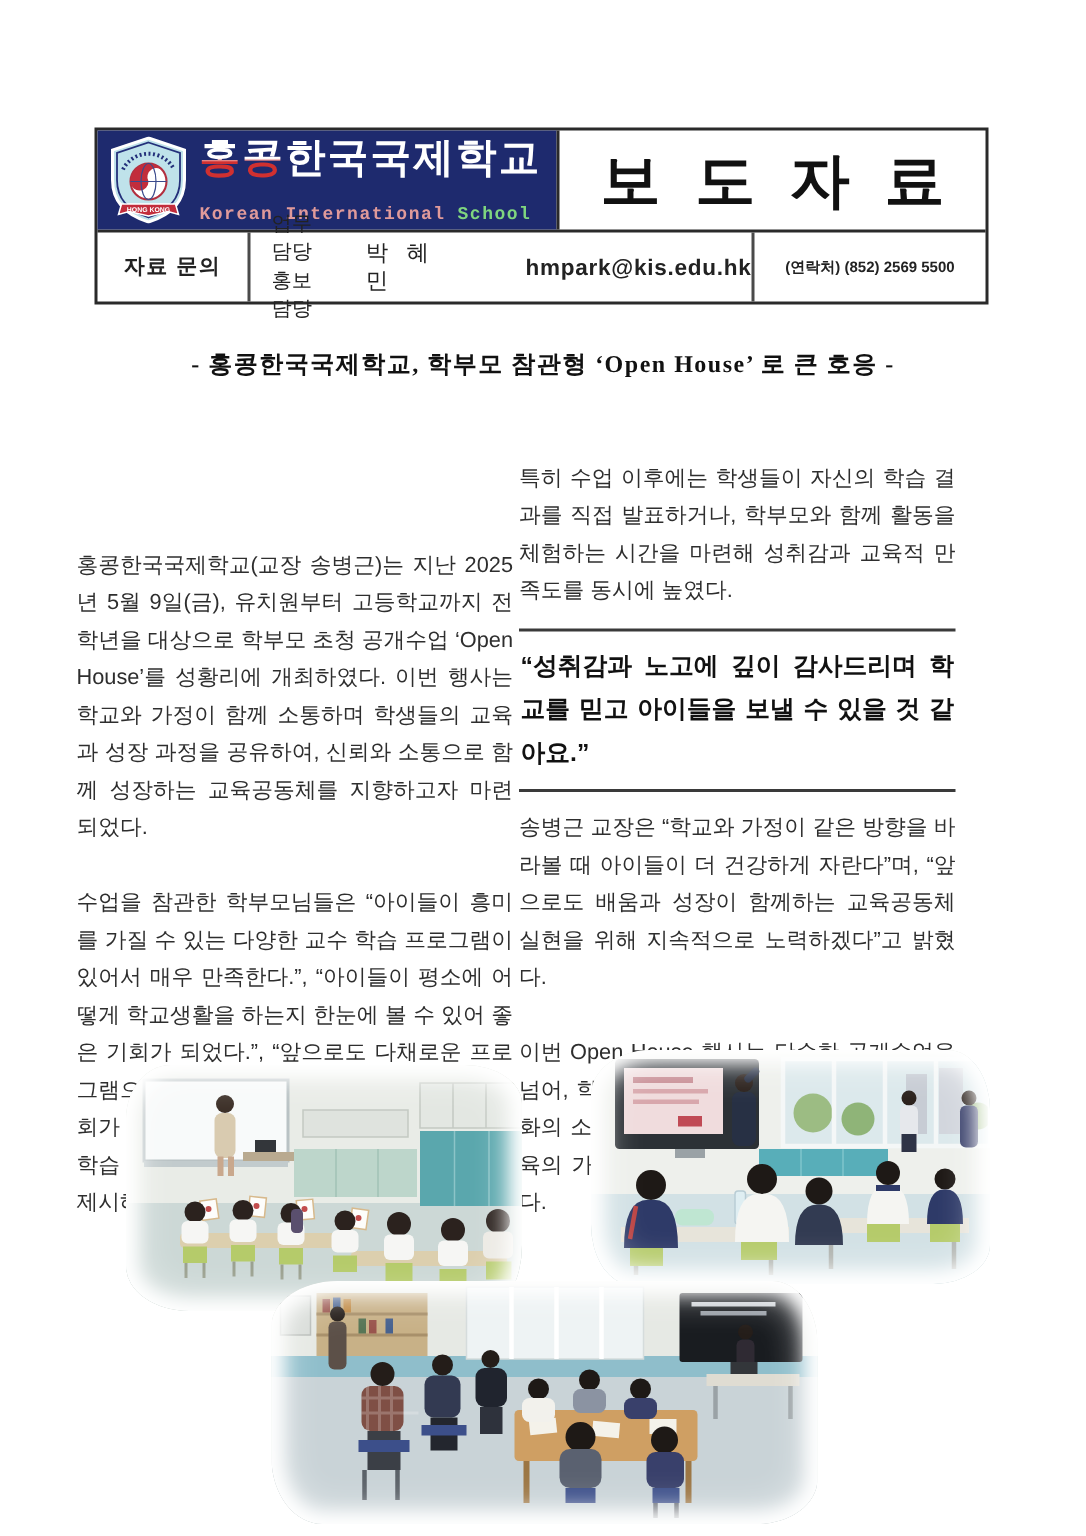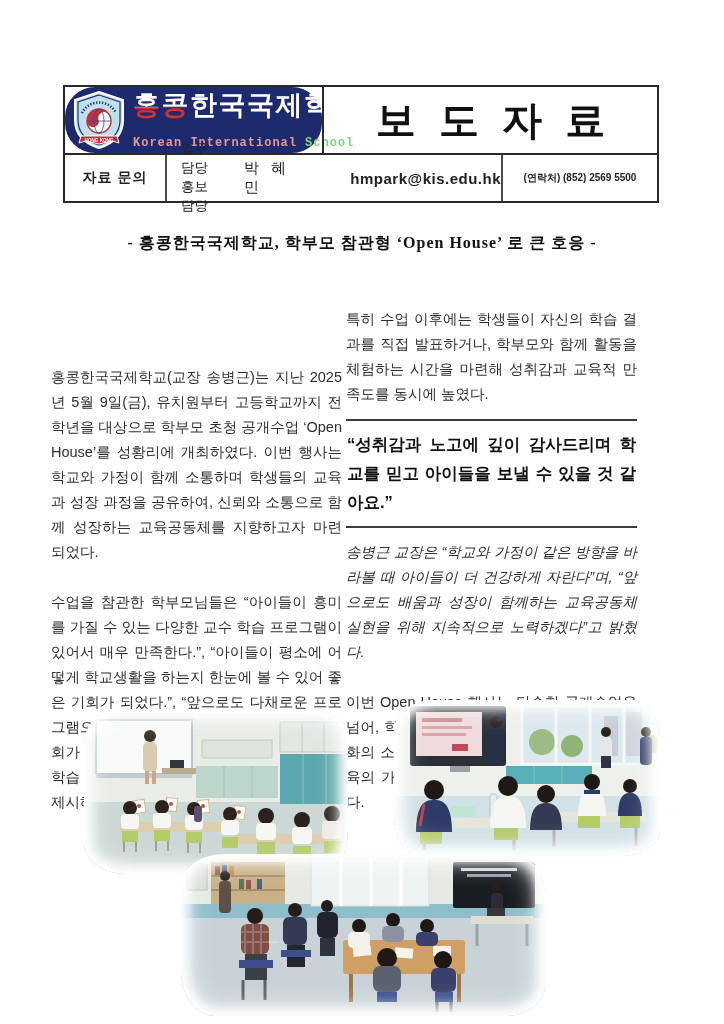--- a/index.html
+++ b/index.html
@@ -9,22 +9,22 @@
     overflow:hidden;
   }
 
   
   .header-box{
     position:absolute;left:63px;top:85px;width:596px;
     border:2px solid #2a2a2a;box-sizing:border-box;background:#fff;
   }
   .header-top{display:flex;height:66px;}
   .logo-cell{
-    background:#1e2a6e;width:257px;display:flex;align-items:center;
-    padding-left:7px;gap:7px;box-sizing:border-box;border-radius:30px;
+    background:#1e2a6e;width:306px;display:flex;align-items:center;
+    padding-left:7px;gap:7px;box-sizing:border-box;
   }
   .shield{flex:0 0 auto;}
   .name-block{display:flex;flex-direction:column;line-height:1.05;}
   .school-kr{
     font-size:27px;font-weight:bold;color:#fff;letter-spacing:1.5px;white-space:nowrap;
   }
   .school-kr .accent{
     background:linear-gradient(180deg,#ffffff 0%,#ffffff 52%,#d03030 60%,#d03030 100%);
     -webkit-background-clip:text;background-clip:text;color:transparent;
   }
@@ -123,21 +123,21 @@
 </div>
 
 <div class="columns">
   <div class="col">
     <p>홍콩한국국제학교(교장 송병근)는 지난 2025년 5월 9일(금), 유치원부터 고등학교까지 전 학년을 대상으로 학부모 초청 공개수업 ‘Open House’를 성황리에 개최하였다. 이번 행사는 학교와 가정이 함께 소통하며 학생들의 교육과 성장 과정을 공유하여, 신뢰와 소통으로 함께 성장하는 교육공동체를 지향하고자 마련되었다.</p>
     <p>수업을 참관한 학부모님들은 “아이들이 흥미를 가질 수 있는 다양한 교수 학습 프로그램이 있어서 매우 만족한다.”, “아이들이 평소에 어떻게 학교생활을 하는지 한눈에 볼 수 있어 좋은 기회가 되었다.”, “앞으로도 다채로운 프로그램으로 아이들이 많이 경험을 할 수 있는 기회가 있으면 좋겠다”는 의견과 함께 학생들의 학습 부담 감소 등 향후 개선되어야 할 부문도 제시해 주었다.</p>
   </div>
   <div class="col">
     <p>특히 수업 이후에는 학생들이 자신의 학습 결과를 직접 발표하거나, 학부모와 함께 활동을 체험하는 시간을 마련해 성취감과 교육적 만족도를 동시에 높였다.</p>
     <div class="pull-quote">“성취감과 노고에 깊이 감사드리며 학교를 믿고 아이들을 보낼 수 있을 것 같아요.”</div>
-    <p style="margin-top:0;font-style:italic;">송병근 교장은 “학교와 가정이 같은 방향을 바라볼 때 아이들이 더 건강하게 자란다”며, “앞으로도 배움과 성장이 함께하는 교육공동체 실현을 위해 지속적으로 노력하겠다”고 밝혔다.</p>
+    <p style="margin-top:0;">송병근 교장은 “학교와 가정이 같은 방향을 바라볼 때 아이들이 더 건강하게 자란다”며, “앞으로도 배움과 성장이 함께하는 교육공동체 실현을 위해 지속적으로 노력하겠다”고 밝혔다.</p>
     <p>이번 Open House 행사는 단순한 공개수업을 넘어, 학교와 가정이 함께 만들어가는 교육문화의 소중한 시작점이자, 앞으로의 협력적 교육의 가능성을 보여주는 자리로 평가받고 있다.</p>
   </div>
 </div>
 
 <div class="photo photo1">
   <svg viewBox="0 0 264 164" preserveAspectRatio="none">
     <rect width="264" height="164" fill="#e9ece7"></rect>
     <rect y="92" width="264" height="72" fill="#ccd8d6"></rect>
     <rect x="12" y="10" width="96" height="54" fill="#f8fafa" stroke="#b9c2c4" stroke-width="2"></rect>
     <rect x="12" y="64" width="96" height="4" fill="#c2cbcd"></rect>

